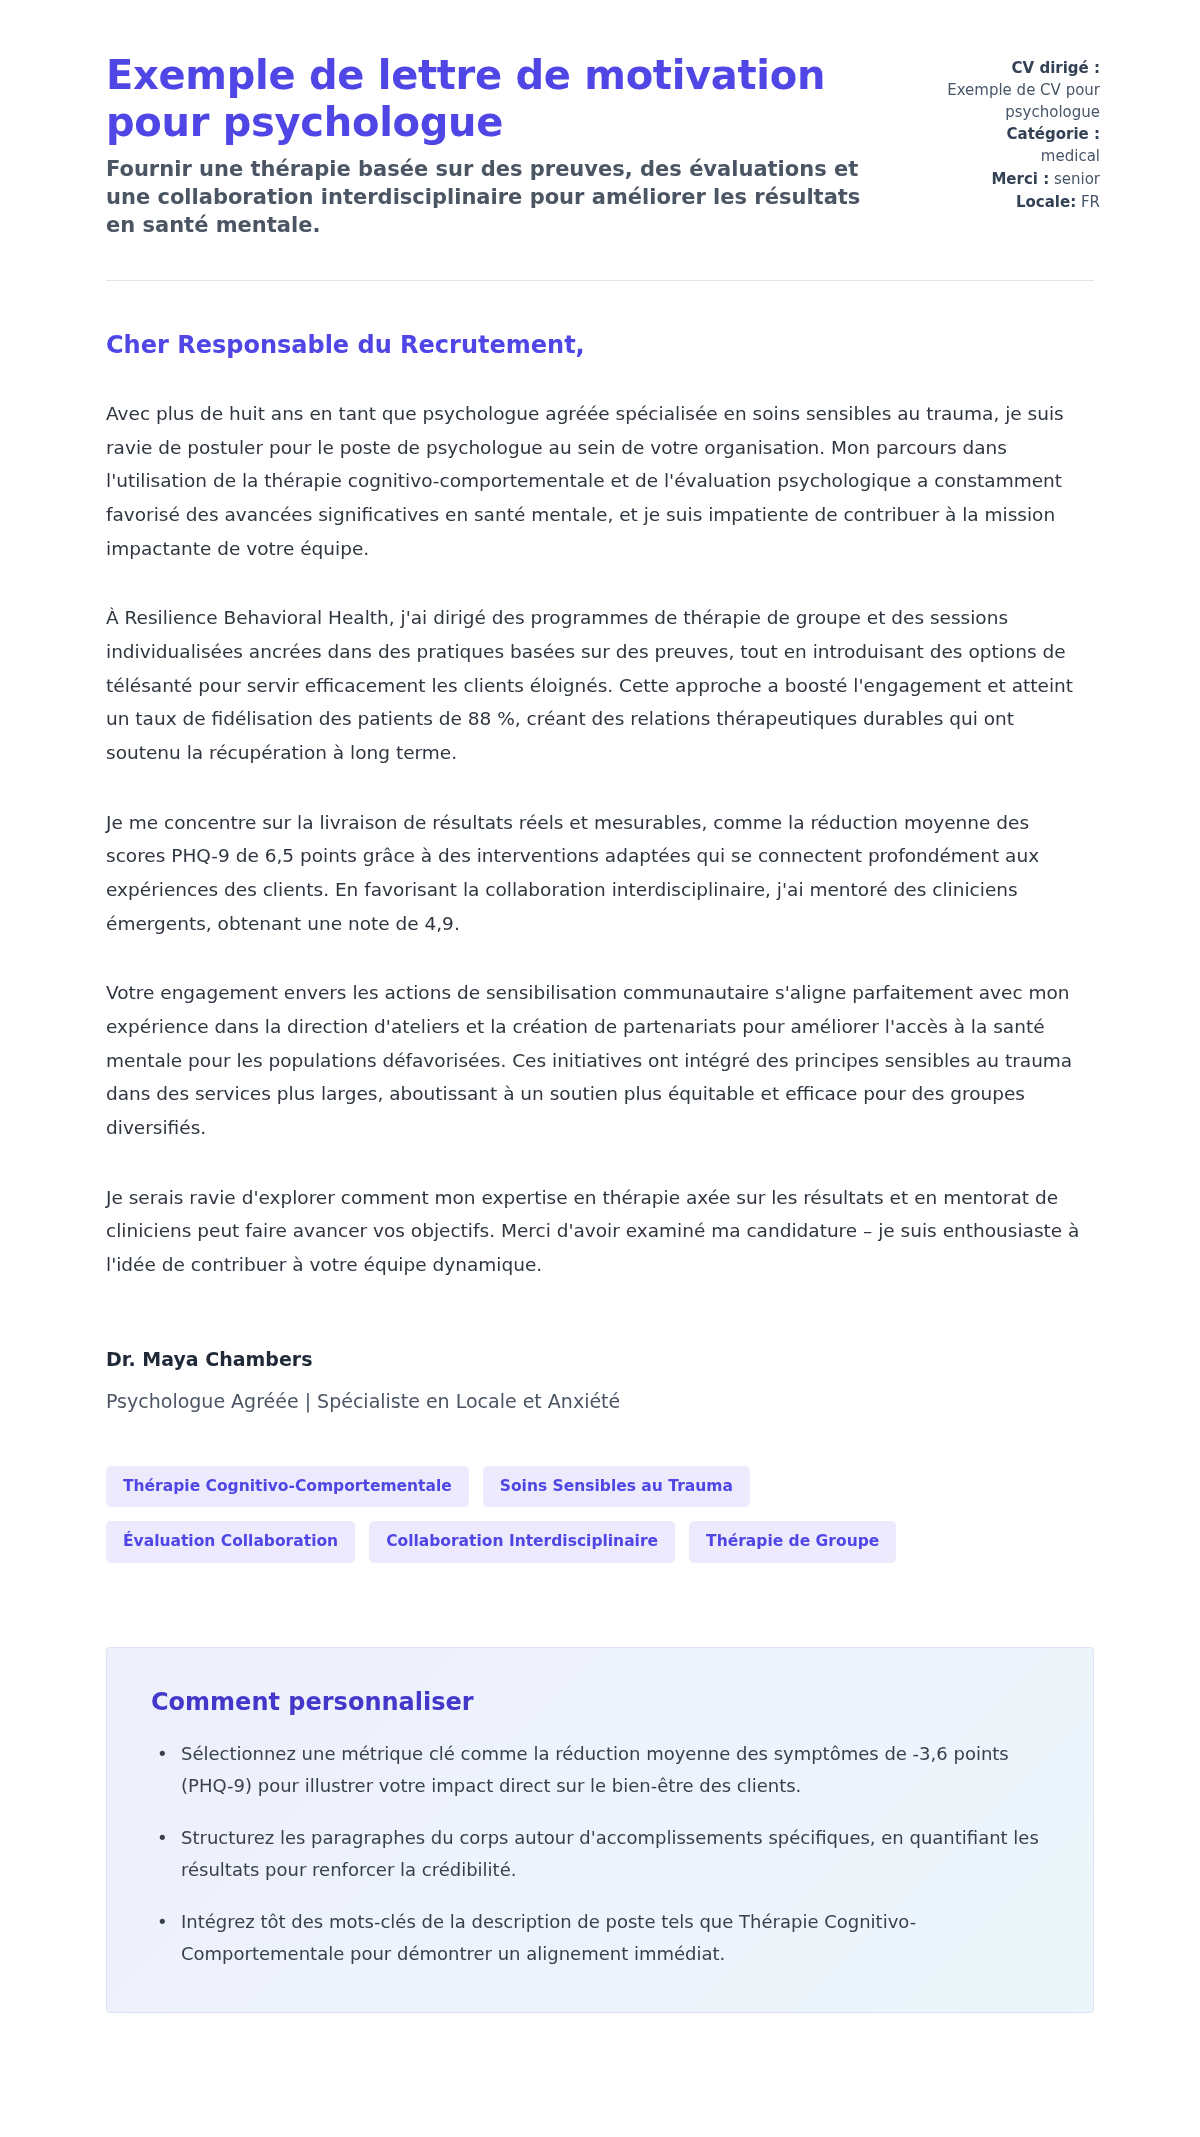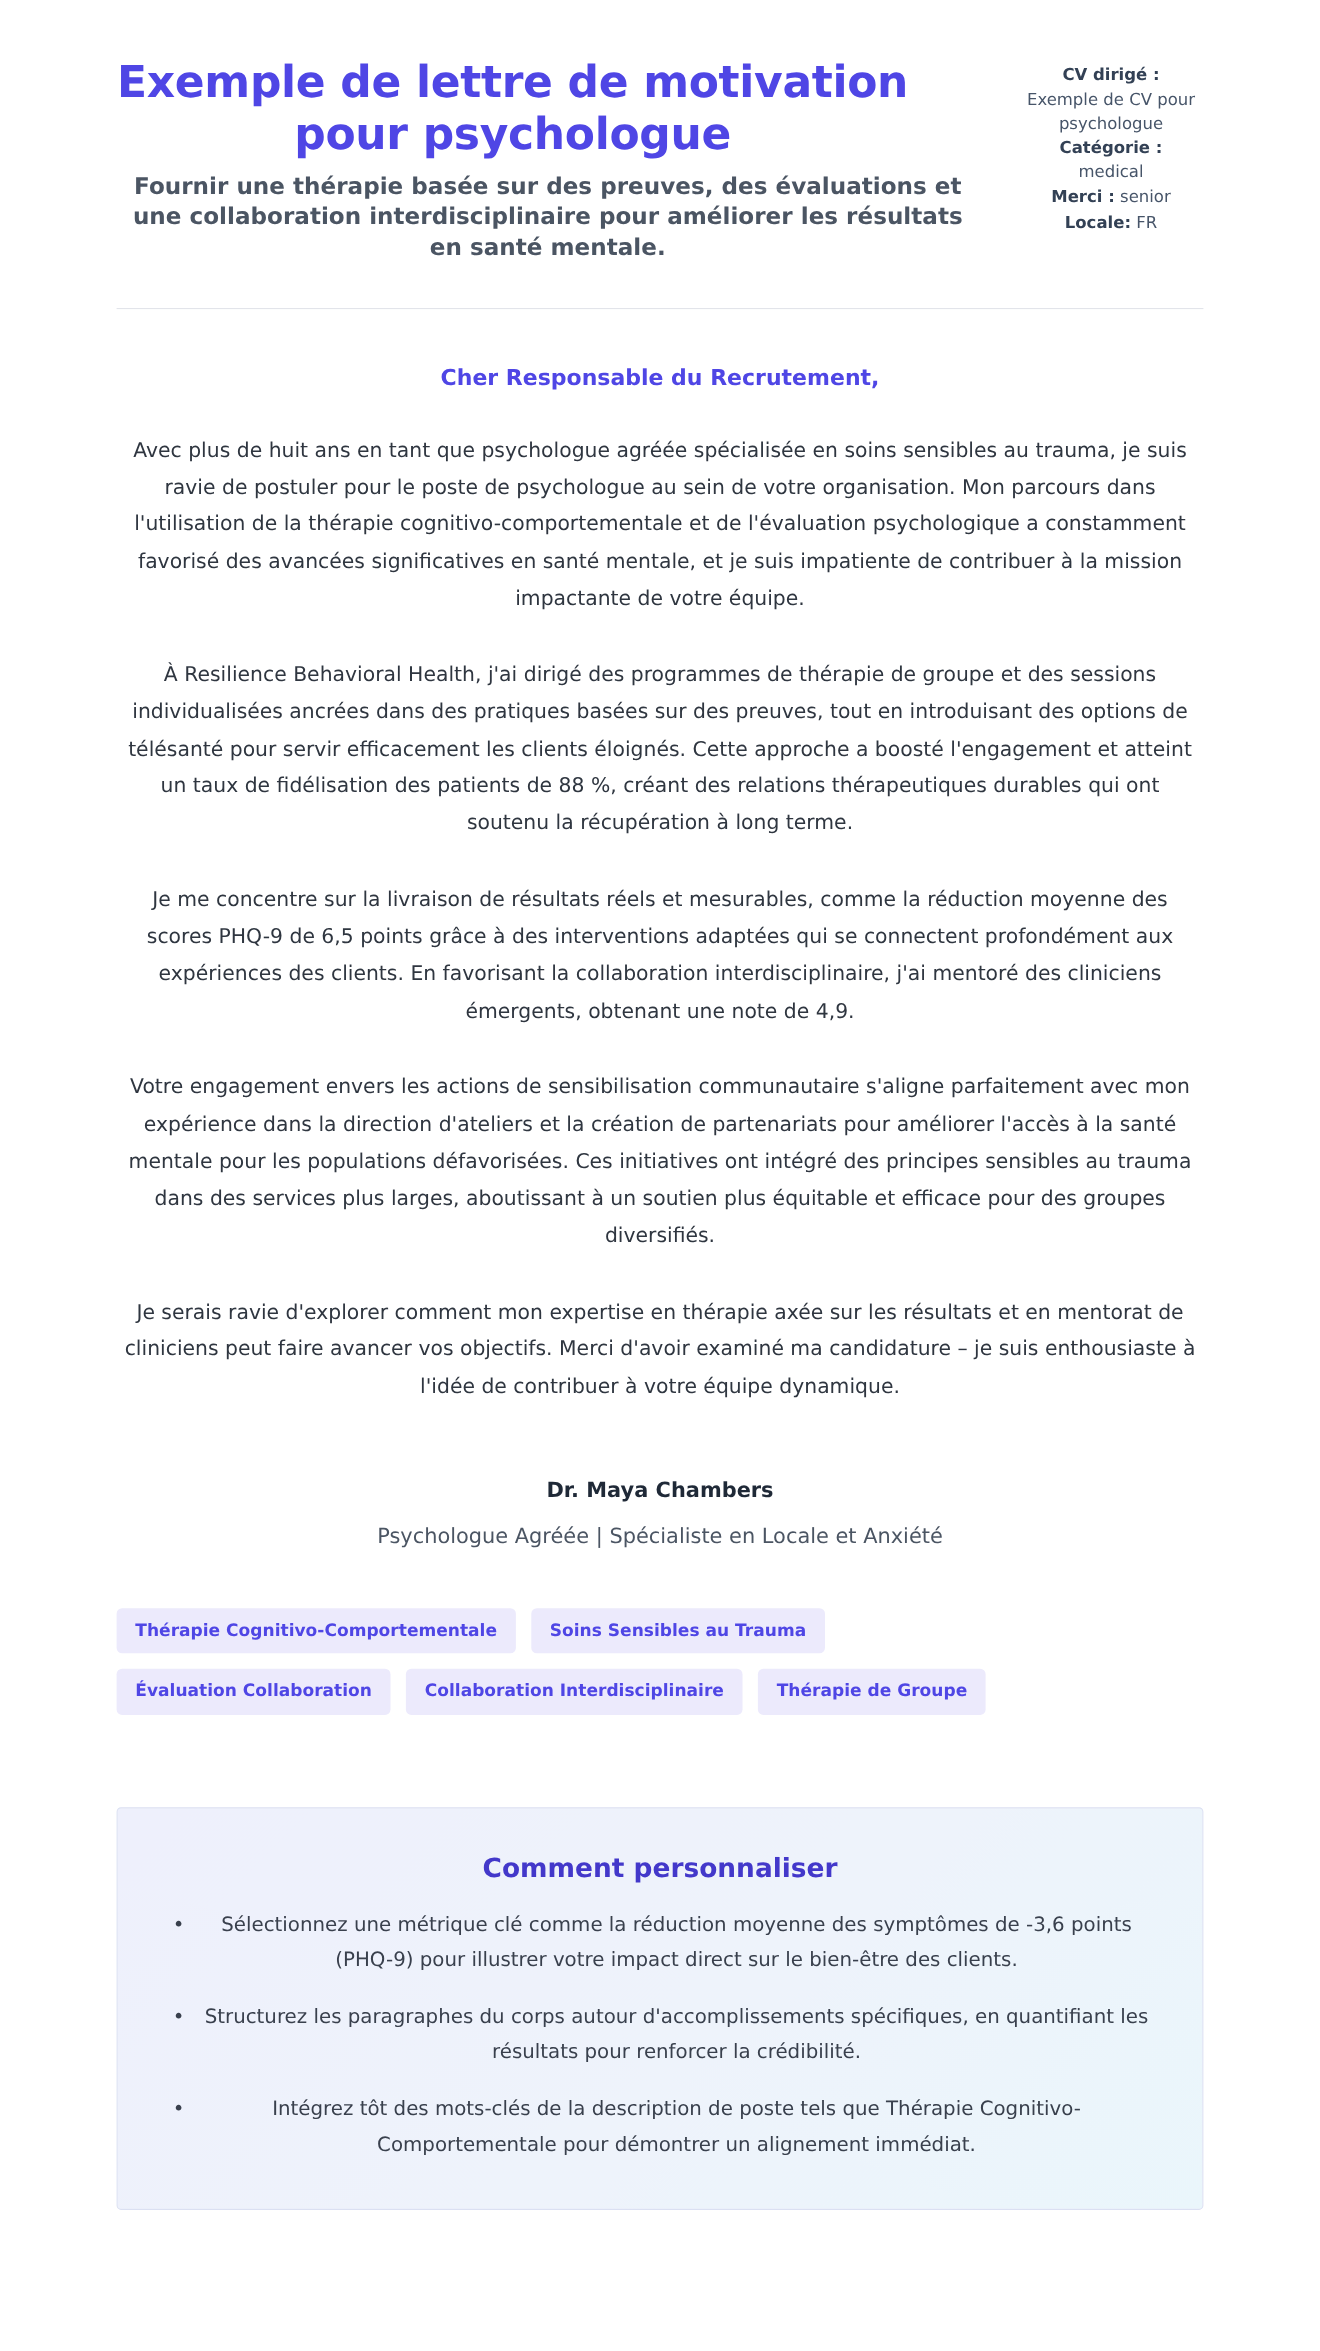--- a/index.html
+++ b/index.html
@@ -1,15 +1,15 @@
 <!DOCTYPE html>
 <html><head>
 <meta charset="utf-8">
 <style>
-  * { box-sizing: border-box; text-align: center; }
+  * { box-sizing: border-box; }
   html, body {
     margin: 0;
     padding: 0;
     background: #ffffff;
   }
   body {
     width: 1200px;
     min-height: 2137px;
     font-family: "DejaVu Sans", "Liberation Sans", sans-serif;
     color: #2f3640;
@@ -82,21 +82,21 @@
     margin: 40px 106px 0 106px;
   }
 
   
   .letter {
     padding: 0 106px;
   }
   .salutation {
     color: #4f46e5;
     font-weight: 700;
-    font-size: 20px;
+    font-size: 24px;
     margin: 50px 0 0 0;
   }
   .para {
     font-size: 18.5px;
     line-height: 1.82;
     color: #2f3640;
     margin: 36px 0 0 0;
     max-width: 990px;
   }
   .para.first { margin-top: 38px; }

